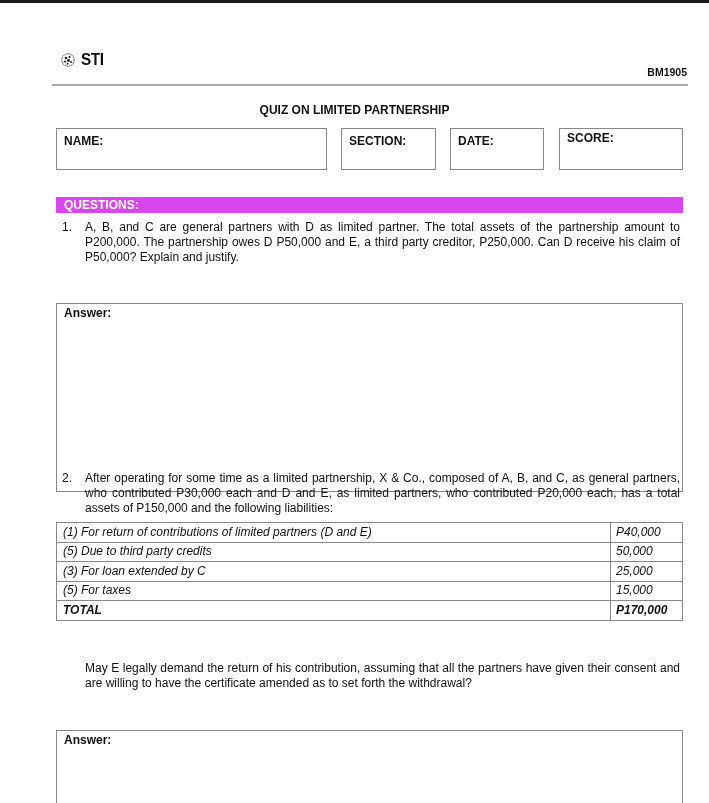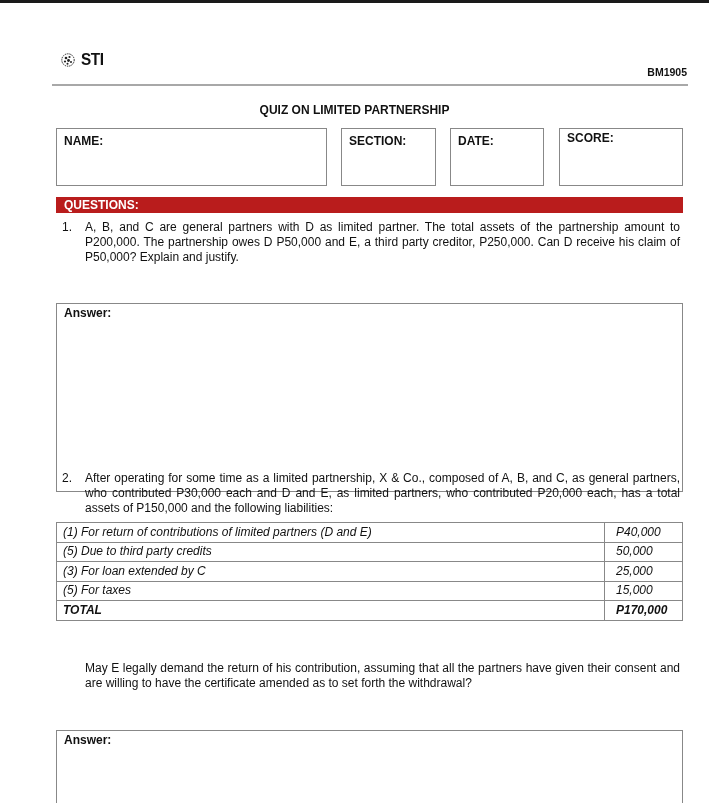--- a/index.html
+++ b/index.html
@@ -8,31 +8,31 @@
     background: #ffffff; color: #111111;
     font-family: "Liberation Sans", sans-serif;
   }
   .topbar { position: absolute; left: 0; top: 0; width: 709px; height: 3px; background: #1a1a1a; }
   .logo { position: absolute; left: 61px; top: 53px; display: flex; align-items: center; gap: 6px; }
   .logo-mark { width: 14px; height: 14px; }
   .logo-text { font-weight: bold; font-size: 17px; letter-spacing: -0.5px; color: #111; line-height: 14px; transform: scaleX(0.9); transform-origin: left; }
   .code { position: absolute; right: 22px; top: 66px; font-size: 10.5px; font-weight: bold; }
   .rule { position: absolute; left: 52px; top: 84px; width: 636px; height: 2px; background: #a8a8a8; }
   .title { position: absolute; left: 0; width: 709px; top: 103px; text-align: center; font-weight: bold; font-size: 12px; }
-  .field { position: absolute; top: 128px; height: 58px; border: 1px solid #888; box-sizing: border-box; }
+  .field { position: absolute; top: 128px; height: 42px; border: 1px solid #888; box-sizing: border-box; }
   .field span { position: absolute; left: 7px; top: 5px; font-weight: bold; font-size: 12px; }
-  .qbar { position: absolute; left: 56px; top: 197px; width: 627px; height: 16px; background: #b91c1c; color: #fff; font-weight: bold; font-size: 12px; line-height: 16px; box-sizing: border-box; padding-left: 8px; }
+  .qbar { position: absolute; left: 56px; top: 197px; width: 627px; height: 16px; background: #d946ef; color: #fff; font-weight: bold; font-size: 12px; line-height: 16px; box-sizing: border-box; padding-left: 8px; }
   .q { position: absolute; left: 62px; width: 618px; font-size: 12px; line-height: 15px; text-align: justify; }
   .q .num { position: absolute; left: 0; top: 0; }
   .q .txt { margin-left: 23px; text-align: justify; }
   .answer { position: absolute; left: 56px; width: 627px; border: 1px solid #888; box-sizing: border-box; margin-top: 31px; }
   .answer span { position: absolute; left: 7px; top: 2px; font-weight: bold; font-size: 12px; }
   table.liab { position: absolute; left: 56px; top: 522px; width: 627px; border-collapse: collapse; font-size: 12px; }
   table.liab td { border: 1px solid #888; height: 18.5px; padding: 0 0 0 6px; line-height: 17px; font-style: italic; }
-  table.liab td.amt { width: 66px; padding-left: 11px; }
+  table.liab td.amt { width: 66px; padding-left: 5px; }
   table.liab tr.total td { font-weight: bold; }
 </style>
 </head>
 <body>
 
 <div class="topbar"></div>
 
 <div class="logo">
   <svg class="logo-mark" viewBox="0 0 14 14">
     <circle cx="7" cy="7" r="6.2" fill="none" stroke="#222" stroke-width="1" stroke-dasharray="1.4 0.9"></circle>

